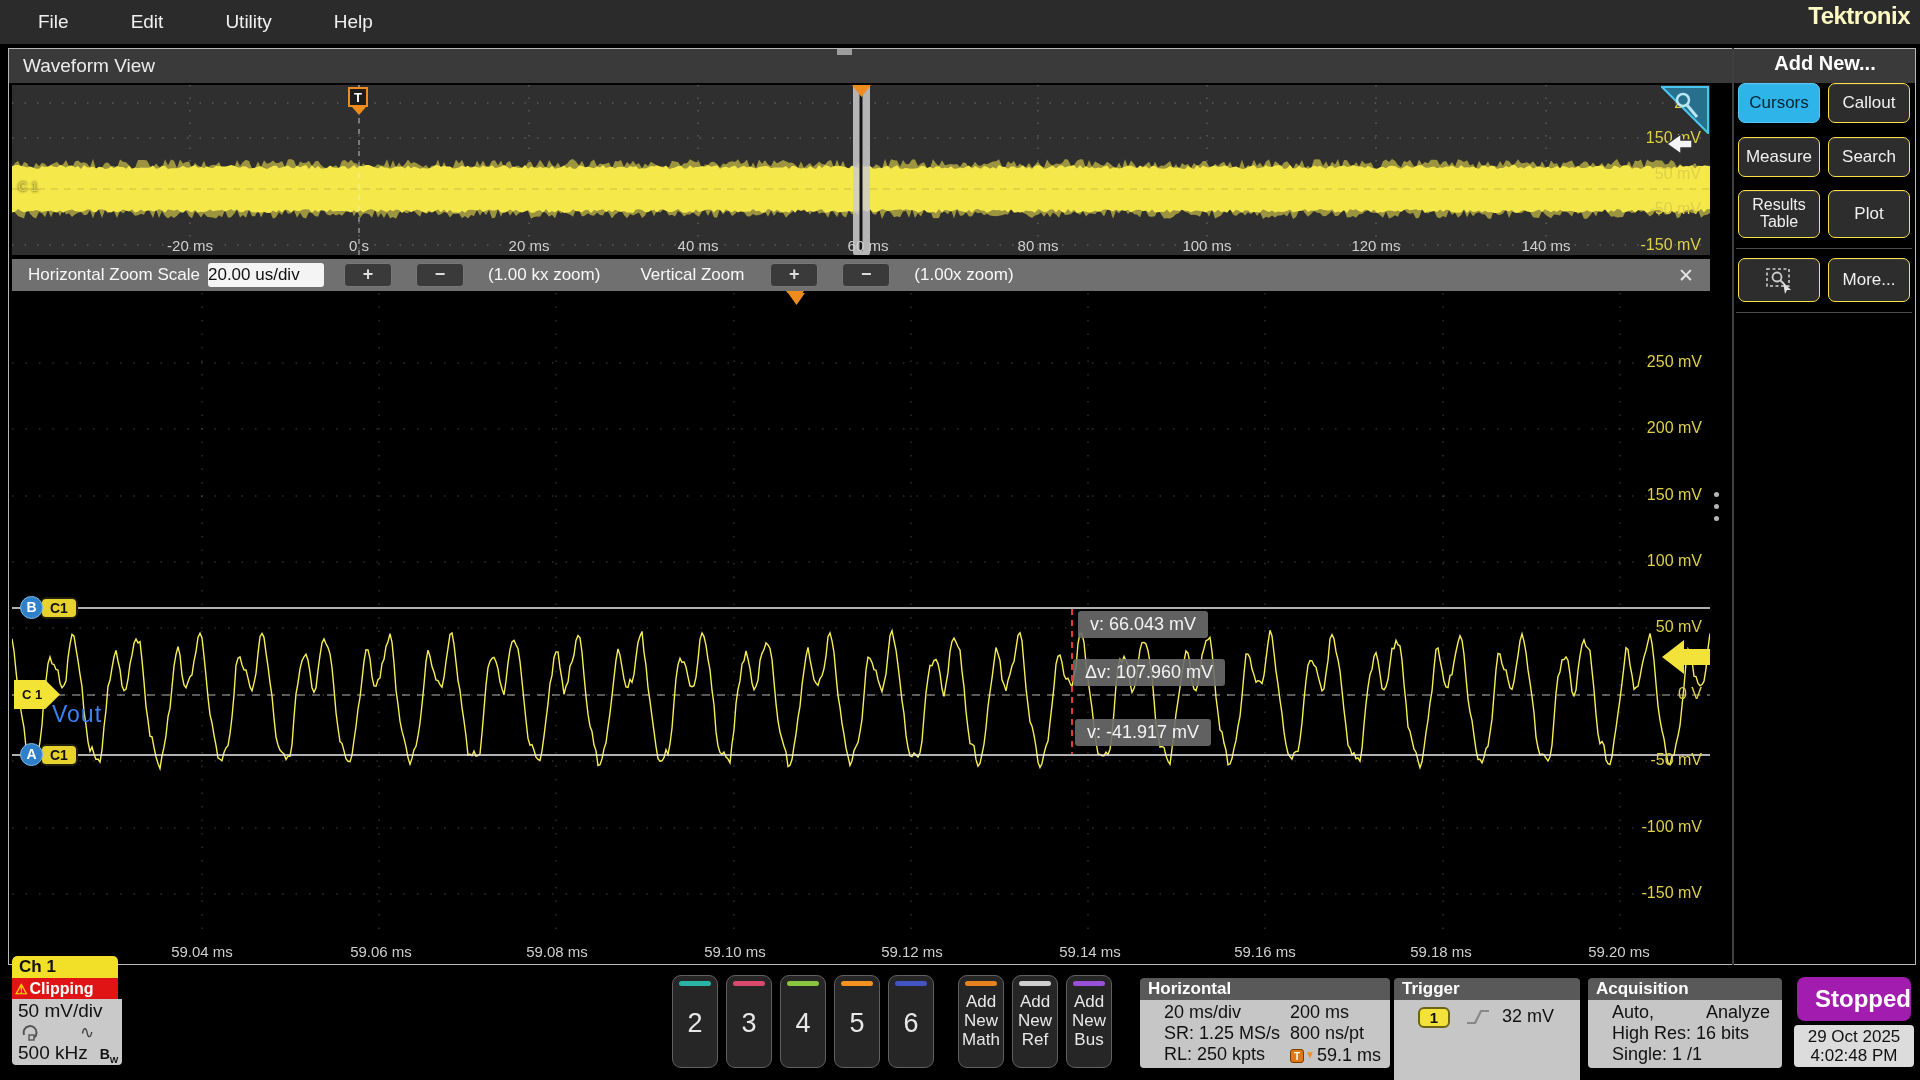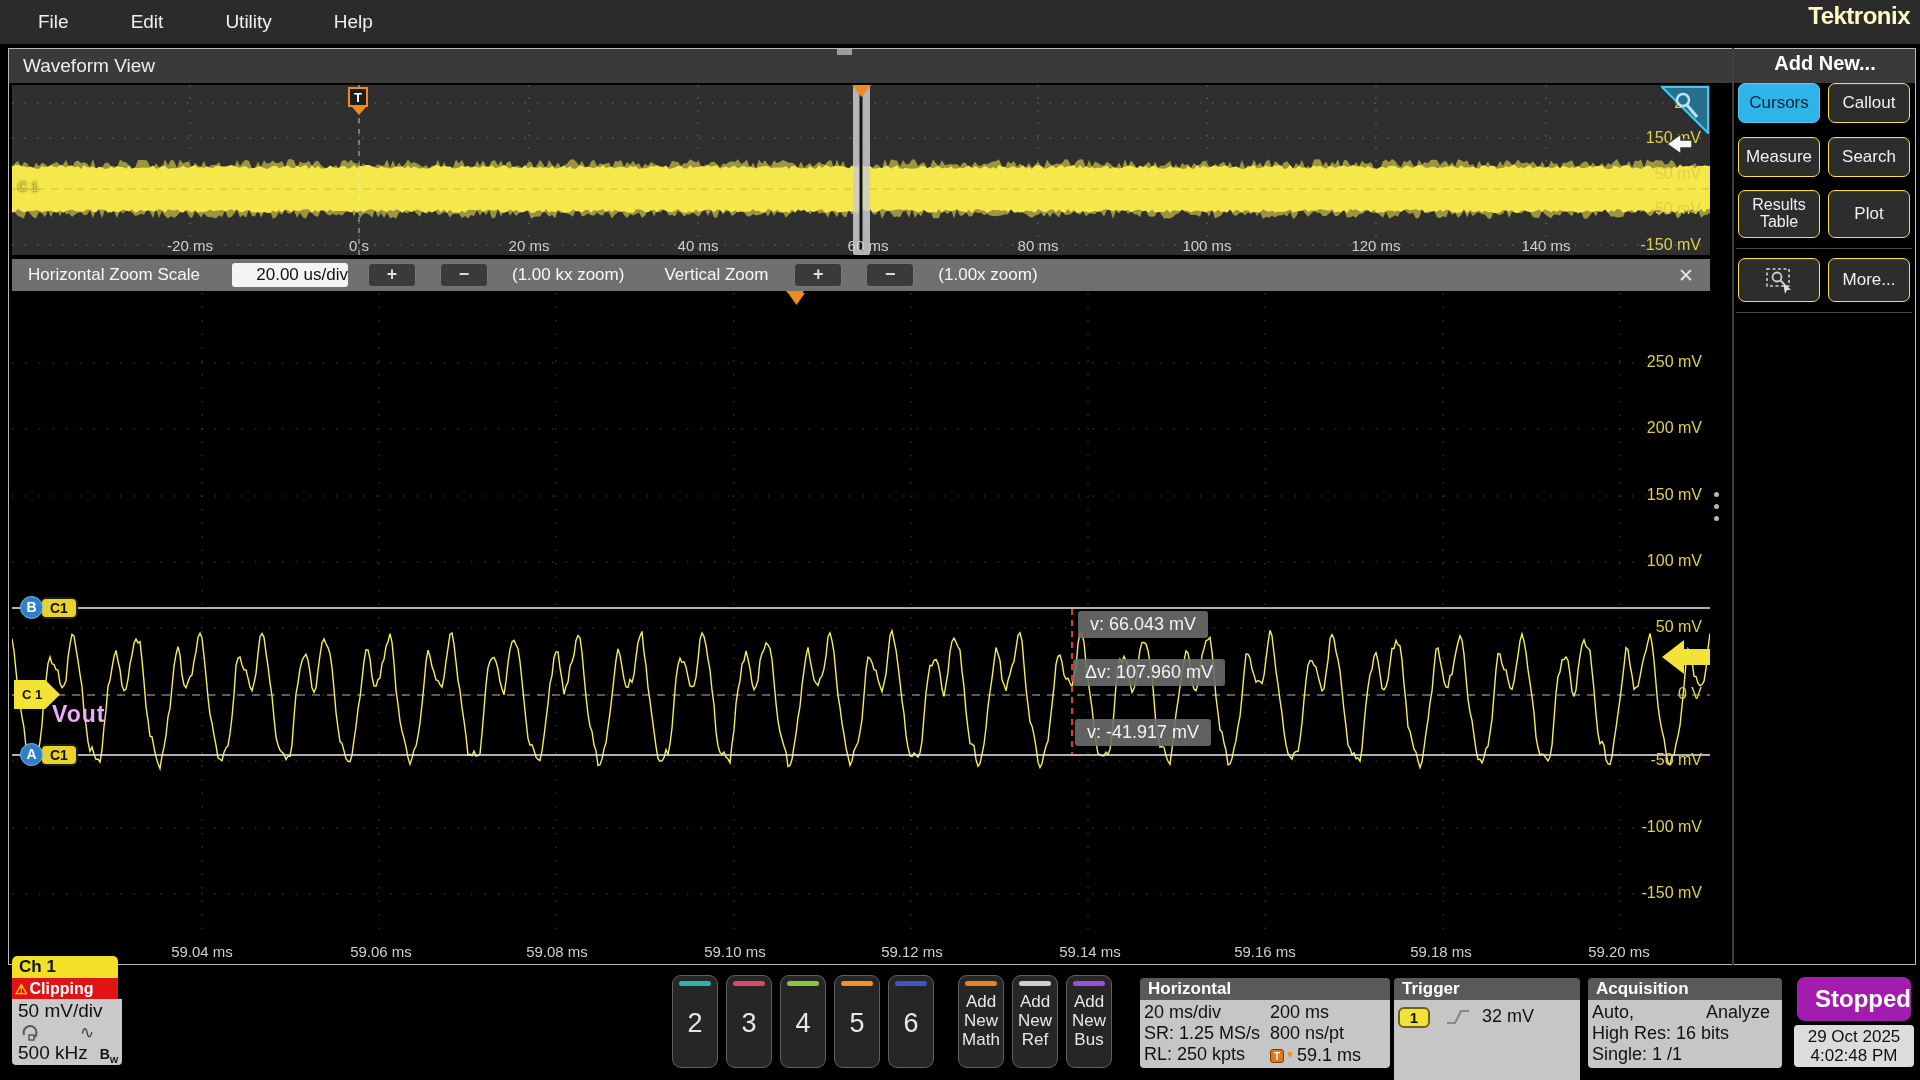--- a/index.html
+++ b/index.html
@@ -27,21 +27,21 @@
     font-size:13px;font-weight:bold;line-height:17px;text-align:center}
   #trig-flag .tail{width:0;height:0;border-left:7px solid transparent;border-right:7px solid transparent;
     border-top:8px solid #f08c1e;margin:0 auto}
   #ov-corner-icon{position:absolute;right:1px;top:1px}
   #mouse-cursor{position:absolute;left:1652px;top:46px}
 
   
   #zoombar{position:absolute;left:3px;top:210px;width:1698px;height:32px;background:#707070;
     display:flex;align-items:center;padding-left:16px;font-size:17px;color:#f7f7f7}
   #zoombar .val{background:#f4f4f4;color:#111;border-radius:3px;width:116px;height:24px;
-    text-align:right;line-height:24px;margin:0 20px 0 32px}
+    text-align:left;line-height:24px;margin:0 20px 0 8px}
   .zbtn{width:48px;height:24px;background:#3a3a3a;border:1px solid #777;border-radius:4px;
     color:#ddd;font-size:18px;font-weight:bold;text-align:center;line-height:21px;margin-right:24px}
   #zoombar .factor{margin-right:40px}
   #zb-close{margin-left:auto;margin-right:16px;color:#e4e4e4;font-size:19px}
   #zb-notch{position:absolute;left:828px;top:0;width:15px;height:6px;background:#9d9d9d}
   #zb-trig-tri{position:absolute;left:777px;top:242px;width:0;height:0;
     border-left:9px solid transparent;border-right:9px solid transparent;border-top:11px solid #f08c1e}
 
   
   #mainview{position:absolute;left:3px;top:244px;width:1698px;height:646px;background:#000}
@@ -51,21 +51,21 @@
   .readout{position:absolute;background:rgba(108,108,108,.9);border-radius:3px;color:#f4f4f4;
     font-size:18px;padding:3px 12px;white-space:nowrap}
   .cursor-badge{position:absolute;display:flex;align-items:center}
   .cb-circle{width:23px;height:23px;border-radius:50%;background:#2f80c8;border:1px solid #79b9ea;
     color:#fff;font-size:14px;font-weight:bold;text-align:center;line-height:21px;z-index:2}
   .cb-chip{background:#e8d22e;border:2px solid #20200a;border-radius:6px;color:#111;
     font-size:14px;font-weight:bold;padding:1px 8px;margin-left:-3px}
   #ch-tag{position:absolute;left:2px;top:387px;width:46px;height:29px;background:#f3e335;
     clip-path:polygon(0 0,68% 0,100% 50%,68% 100%,0 100%);color:#111;font-size:13px;font-weight:bold;
     text-align:center;line-height:29px;padding-right:10px}
-  #vout-label{position:absolute;left:40px;top:408px;color:#f0abfc;font-size:23px;font-weight:bold;letter-spacing:1px}
+  #vout-label{position:absolute;left:40px;top:408px;color:#3b82f6;font-size:23px;font-weight:normal;letter-spacing:1px}
   #dots-handle{position:absolute;left:1714px;top:492px;width:6px}
   #dots-handle i{display:block;width:5px;height:5px;border-radius:50%;background:#b5b5b5;margin:0 0 7px 0}
   #right-divider{position:absolute;left:1732px;top:48px;width:2px;height:917px;background:#3f3f3f}
 
   
   #rightpanel{position:absolute;left:1736px;top:52px;width:178px}
   #rp-title{text-align:center;font-size:20px;font-weight:bold;color:#fff}
   .rp-btn{position:absolute;width:82px;height:40px;background:#2d2d2d;border:1px solid #fde047;border-radius:7px;
     color:#f0f0f0;font-size:17px;display:flex;align-items:center;justify-content:center;text-align:center;
     box-shadow:inset 0 1px 0 rgba(255,255,255,.08)}
@@ -86,21 +86,21 @@
 
   .chan-btn{position:absolute;top:975px;width:46px;height:93px;background:#262626;border:1px solid #606060;
     border-radius:9px;color:#e8e8e8}
   .chan-btn .stripe{position:absolute;left:6px;right:6px;top:5px;height:5px;border-radius:3px}
   .chan-btn .num{position:absolute;width:100%;text-align:center;top:32px;font-size:27px}
   .chan-btn .lbl3{position:absolute;width:100%;text-align:center;top:16px;font-size:17px;line-height:1.12}
 
   .info-panel{position:absolute;top:978px;border-radius:4px;overflow:hidden}
   .info-panel .hd{height:22px;background:#595959;color:#fff;font-weight:bold;font-size:17px;
     line-height:22px;padding-left:8px}
-  .info-panel .bd{background:#c6c6c6;color:#111;font-size:18px;padding:2px 8px 0 4px}
+  .info-panel .bd{background:#c6c6c6;color:#111;font-size:18px;padding:2px 8px 0 24px}
   .hrow{display:flex;height:21px;line-height:21px}
   .hrow .lc{width:126px}
   .t-icon{display:inline-block;width:14px;height:14px;background:#e07818;border:1px solid #7a3c00;border-radius:3px;
     color:#fff;font-size:10px;font-weight:bold;text-align:center;line-height:13px;vertical-align:1px}
   .t-mark{color:#f0901e;font-size:10px;vertical-align:3px;margin:0 2px 0 1px}
   #trig-src{display:inline-block;width:32px;height:21px;background:#f2e23a;border:2px solid #6d6414;border-radius:6px;
     color:#111;font-weight:bold;font-size:15px;text-align:center;line-height:17px;vertical-align:middle}
   .acq-row1{display:flex;justify-content:space-between;height:21px;line-height:21px;padding-right:4px}
 
   #stopped-btn{position:absolute;left:1797px;top:977px;width:114px;height:44px;background:#a21caf;border-radius:8px;

